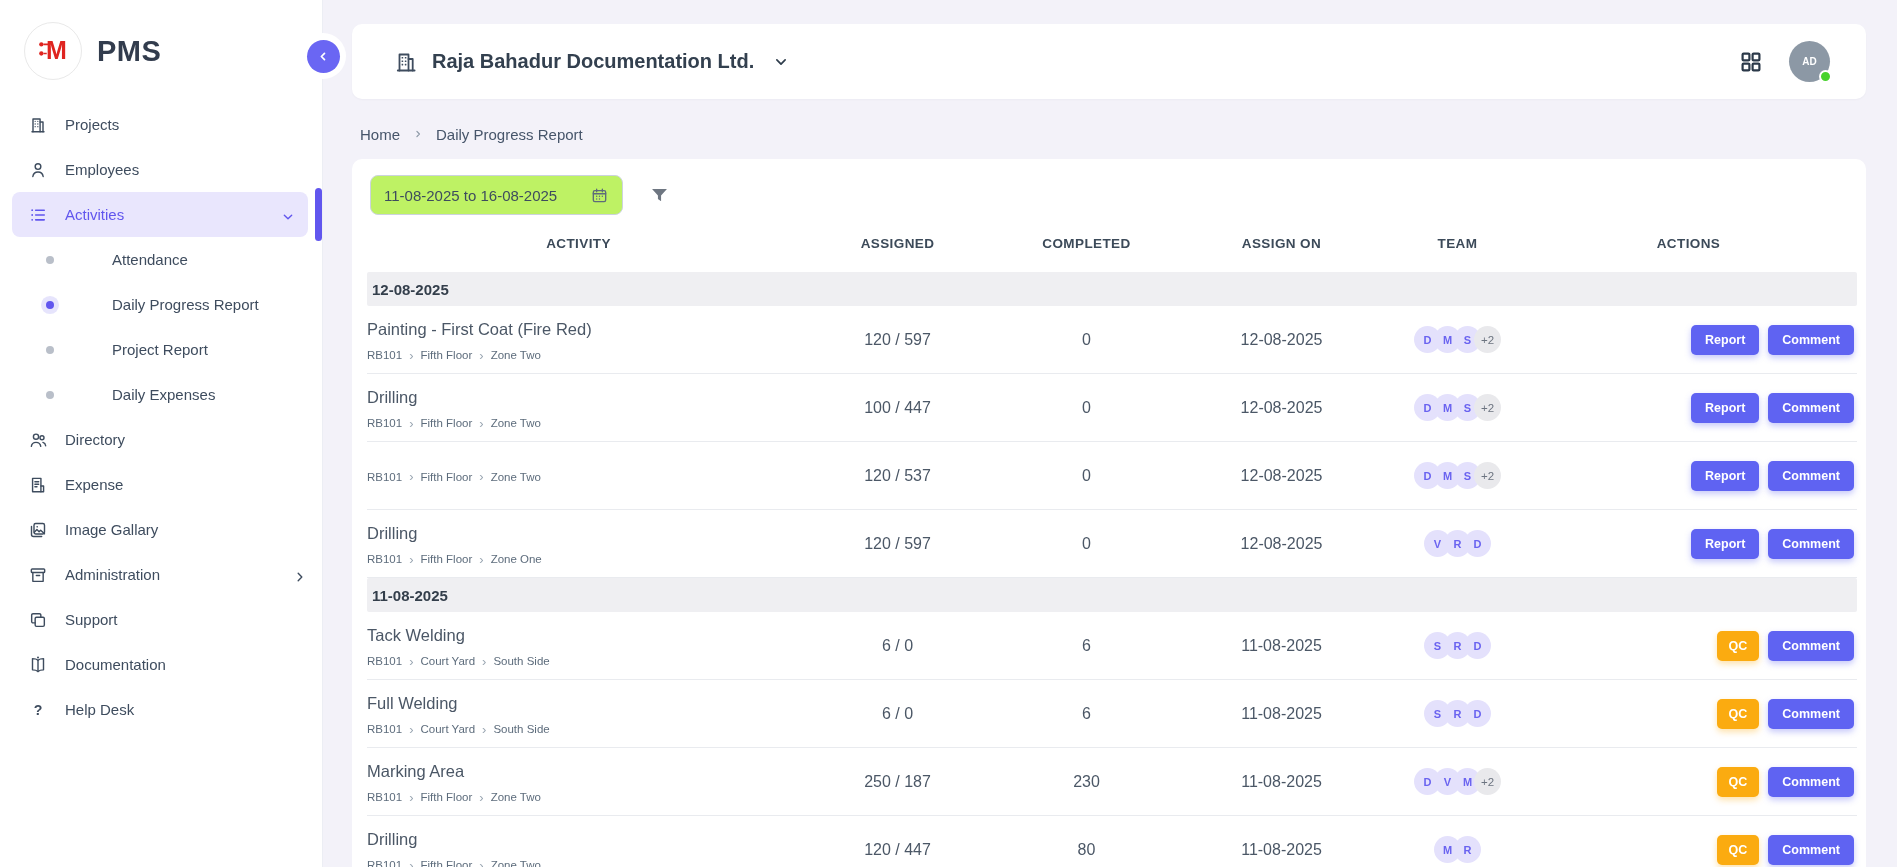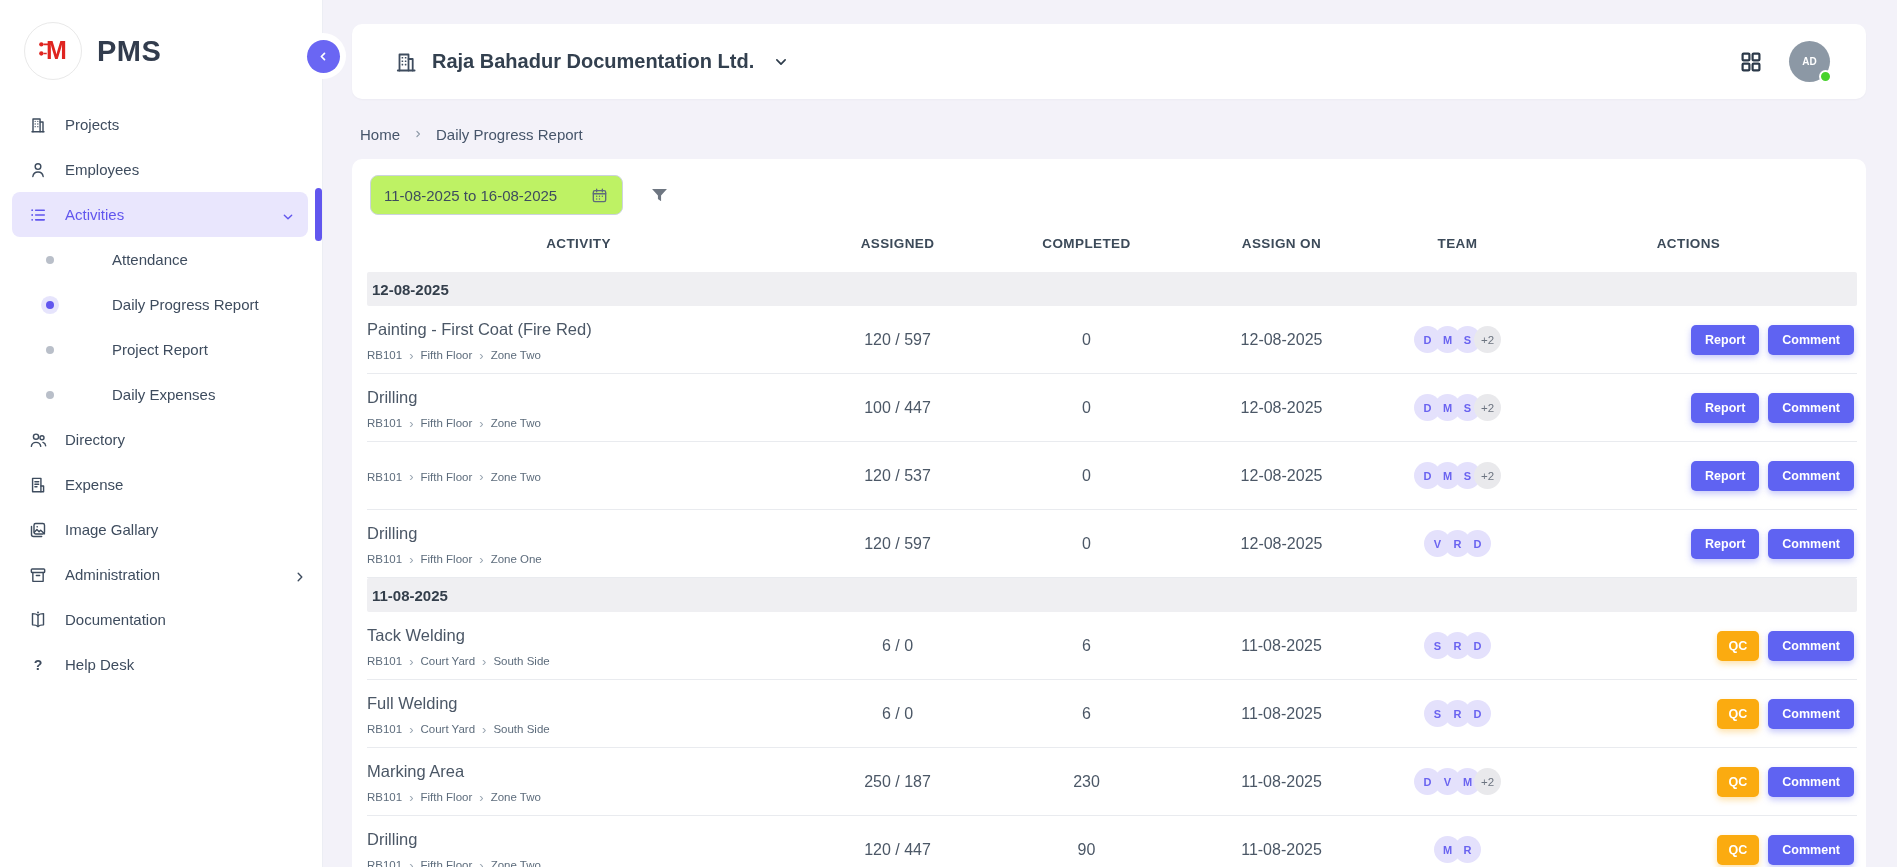--- a/index.html
+++ b/index.html
@@ -201,20 +201,29 @@
             <path d="M5.8 9v10.6h12.4V9"></path>
             <path d="M10 12.6h4"></path>
           </svg>
         </span>
         <span class="nav-label">Administration</span>
         <span class="nav-chevron">
           <svg viewBox="0 0 24 24" width="20" height="20" fill="none" stroke="currentColor" stroke-width="2.1" stroke-linecap="round" stroke-linejoin="round">
             <path d="m9.3 6.5 5.4 5.5-5.4 5.5"></path>
           </svg>
         </span>
+      </div>
+      <div class="nav-item">
+        <span class="nav-icon">
+          <svg viewBox="0 0 24 24" width="20" height="20" fill="none" stroke="currentColor" stroke-width="1.7" stroke-linecap="round" stroke-linejoin="round">
+            <rect x="8.6" y="8.6" width="11" height="11" rx="1.6"></rect>
+            <path d="M15.4 8.6V6a1.6 1.6 0 0 0-1.6-1.6H6A1.6 1.6 0 0 0 4.4 6v7.8A1.6 1.6 0 0 0 6 15.4h2.6"></path>
+          </svg>
+        </span>
+        <span class="nav-label">Support</span>
       </div>
       <div class="nav-item">
         <span class="nav-icon">
           <svg viewBox="0 0 24 24" width="20" height="20" fill="none" stroke="currentColor" stroke-width="1.7" stroke-linecap="round" stroke-linejoin="round">
             <path d="M12 6.2C10.5 4.9 8.6 4.3 5.4 4.3v13.5c3.2 0 5.1.6 6.6 1.9 1.5-1.3 3.4-1.9 6.6-1.9V4.3c-3.2 0-5.1.6-6.6 1.9z"></path>
             <path d="M12 6.2v13.5"></path>
             <circle cx="12" cy="3" r="1.2" fill="currentColor" stroke="none"></circle>
           </svg>
         </span>
         <span class="nav-label">Documentation</span>
@@ -507,21 +516,21 @@
             <div class="act-title">Drilling</div>
             <div class="act-path">
               <span>RB101</span>
               <span class="psep">›</span>
               <span>Fifth Floor</span>
               <span class="psep">›</span>
               <span>Zone Two</span>
             </div>
           </div>
           <div class="cell center">120 / 447</div>
-          <div class="cell center">90</div>
+          <div class="cell center">80</div>
           <div class="cell center">11-08-2025</div>
           <div class="cell">
             <div class="avatars">
               <span class="av">M</span>
               <span class="av">R</span>
             </div>
           </div>
           <div class="cell actions">
             <button class="btn warning">QC</button>
             <button class="btn primary">Comment</button>

